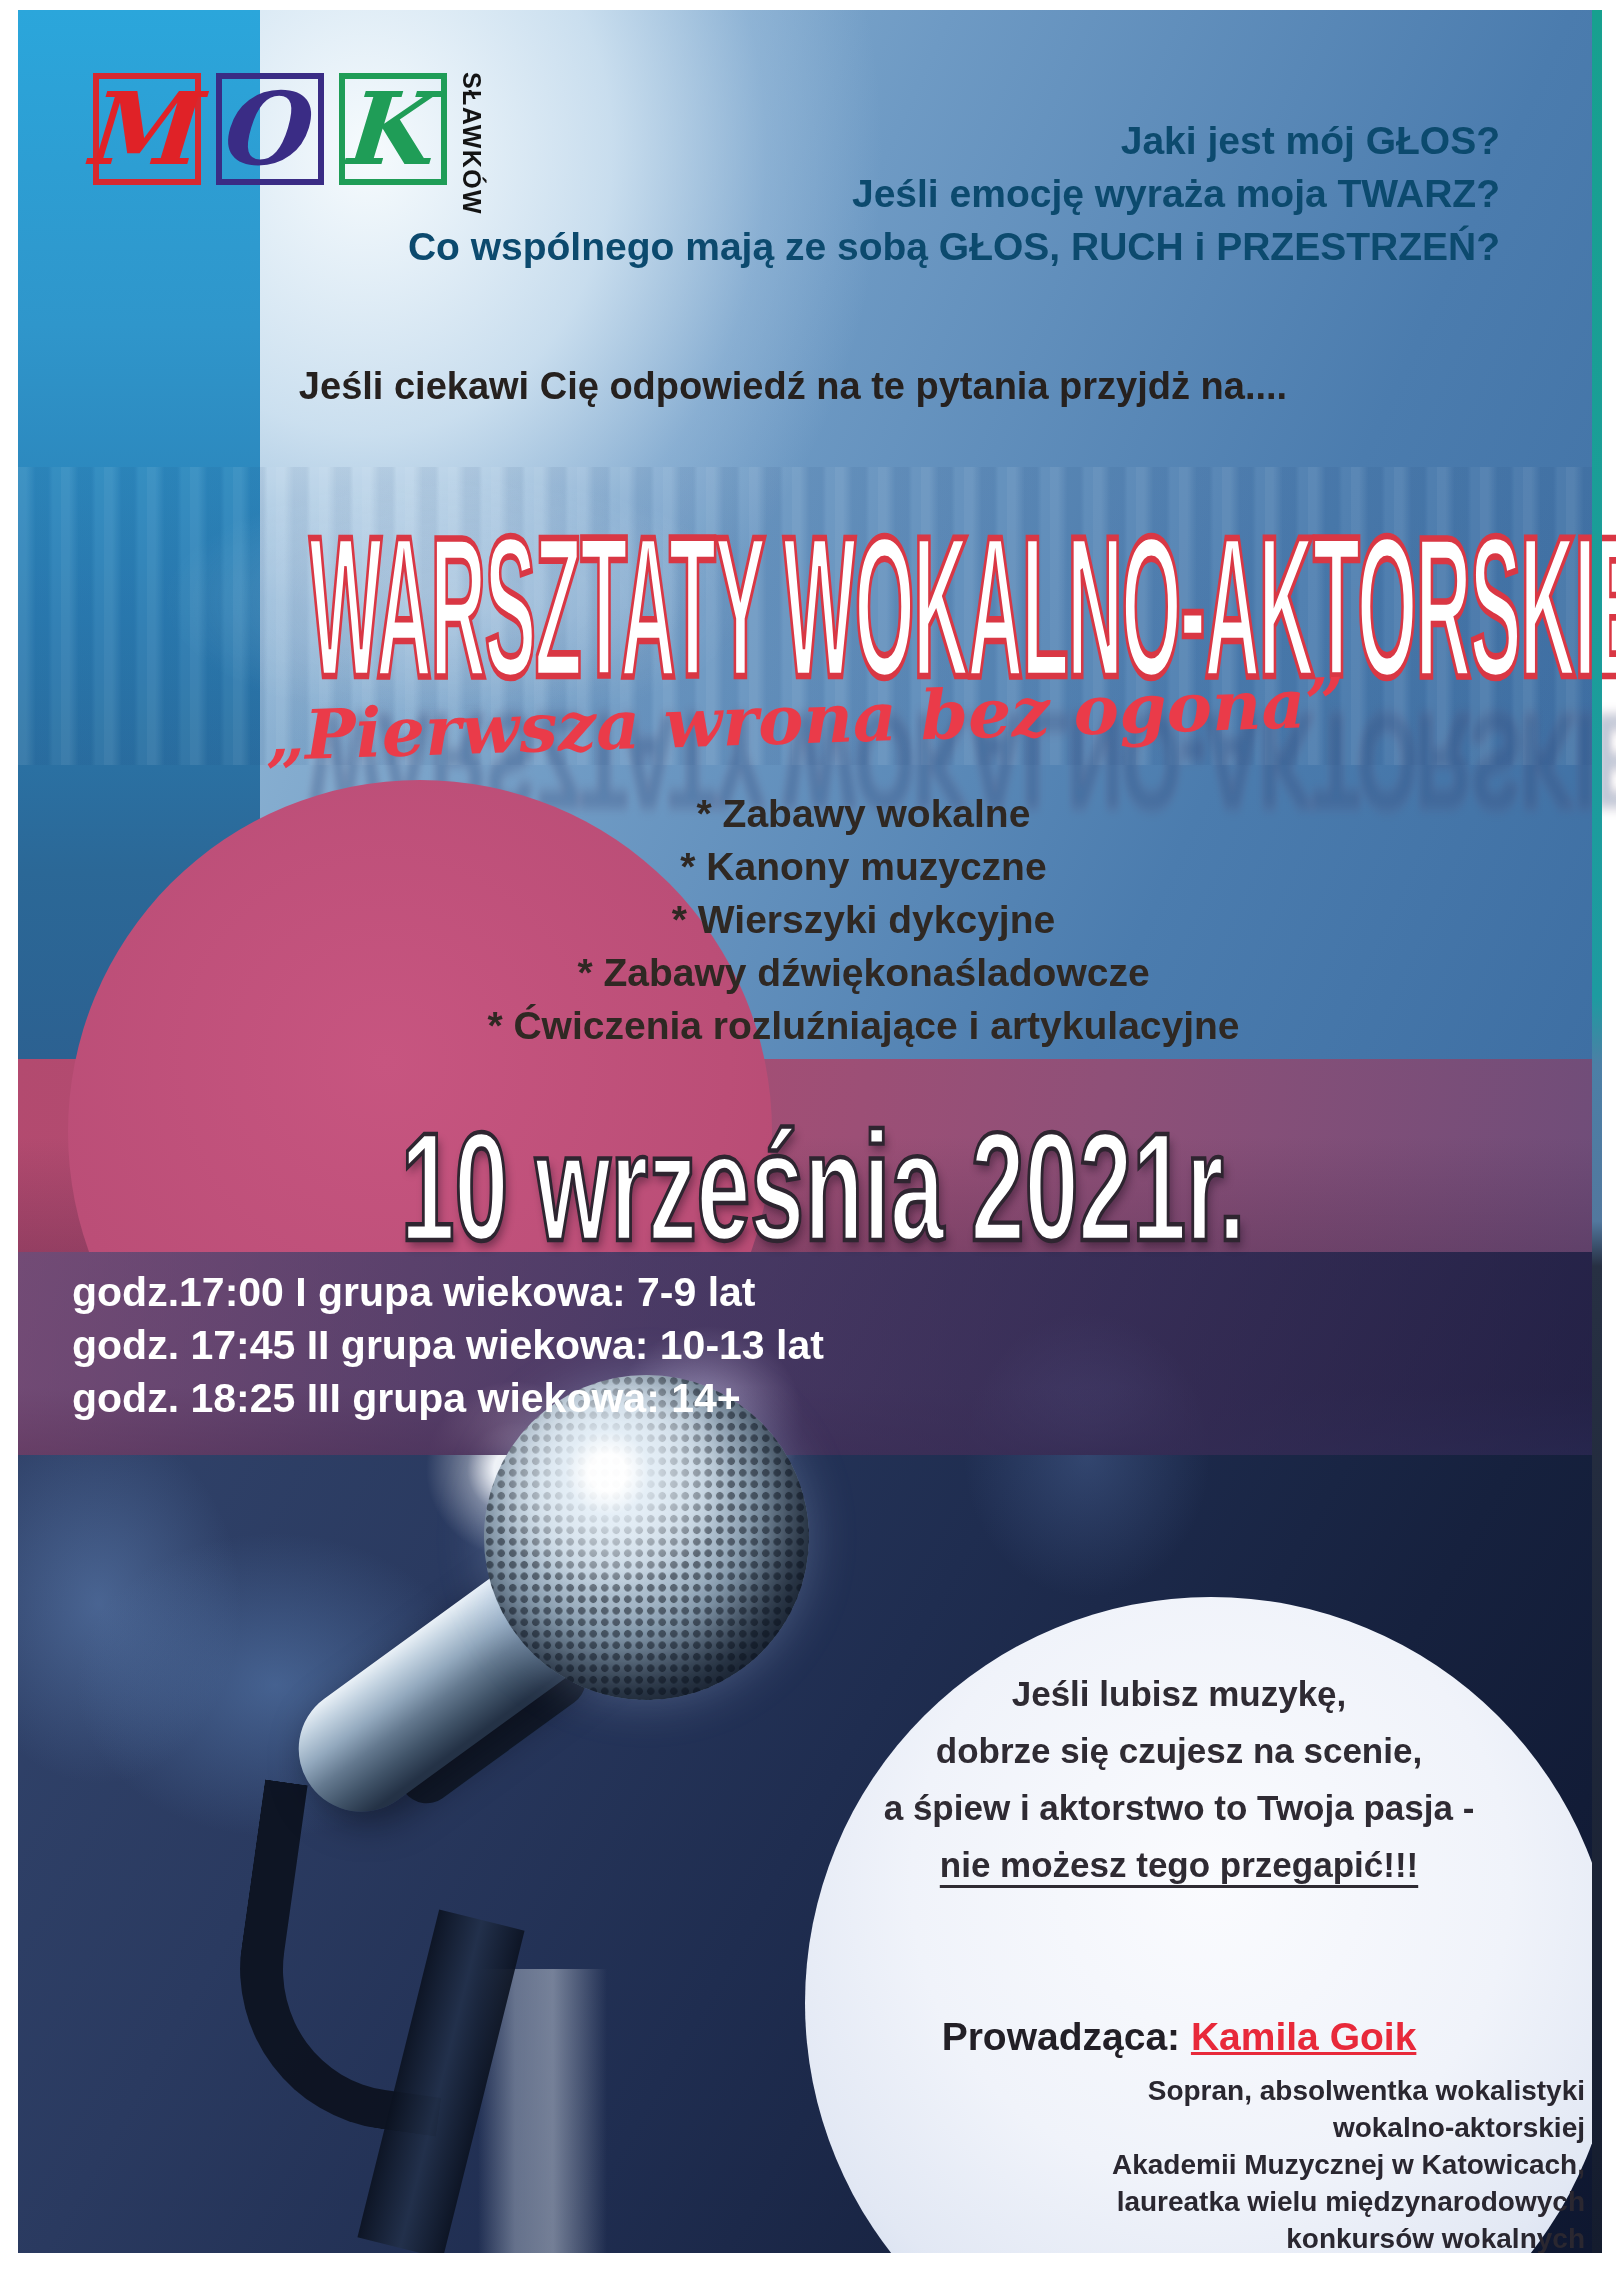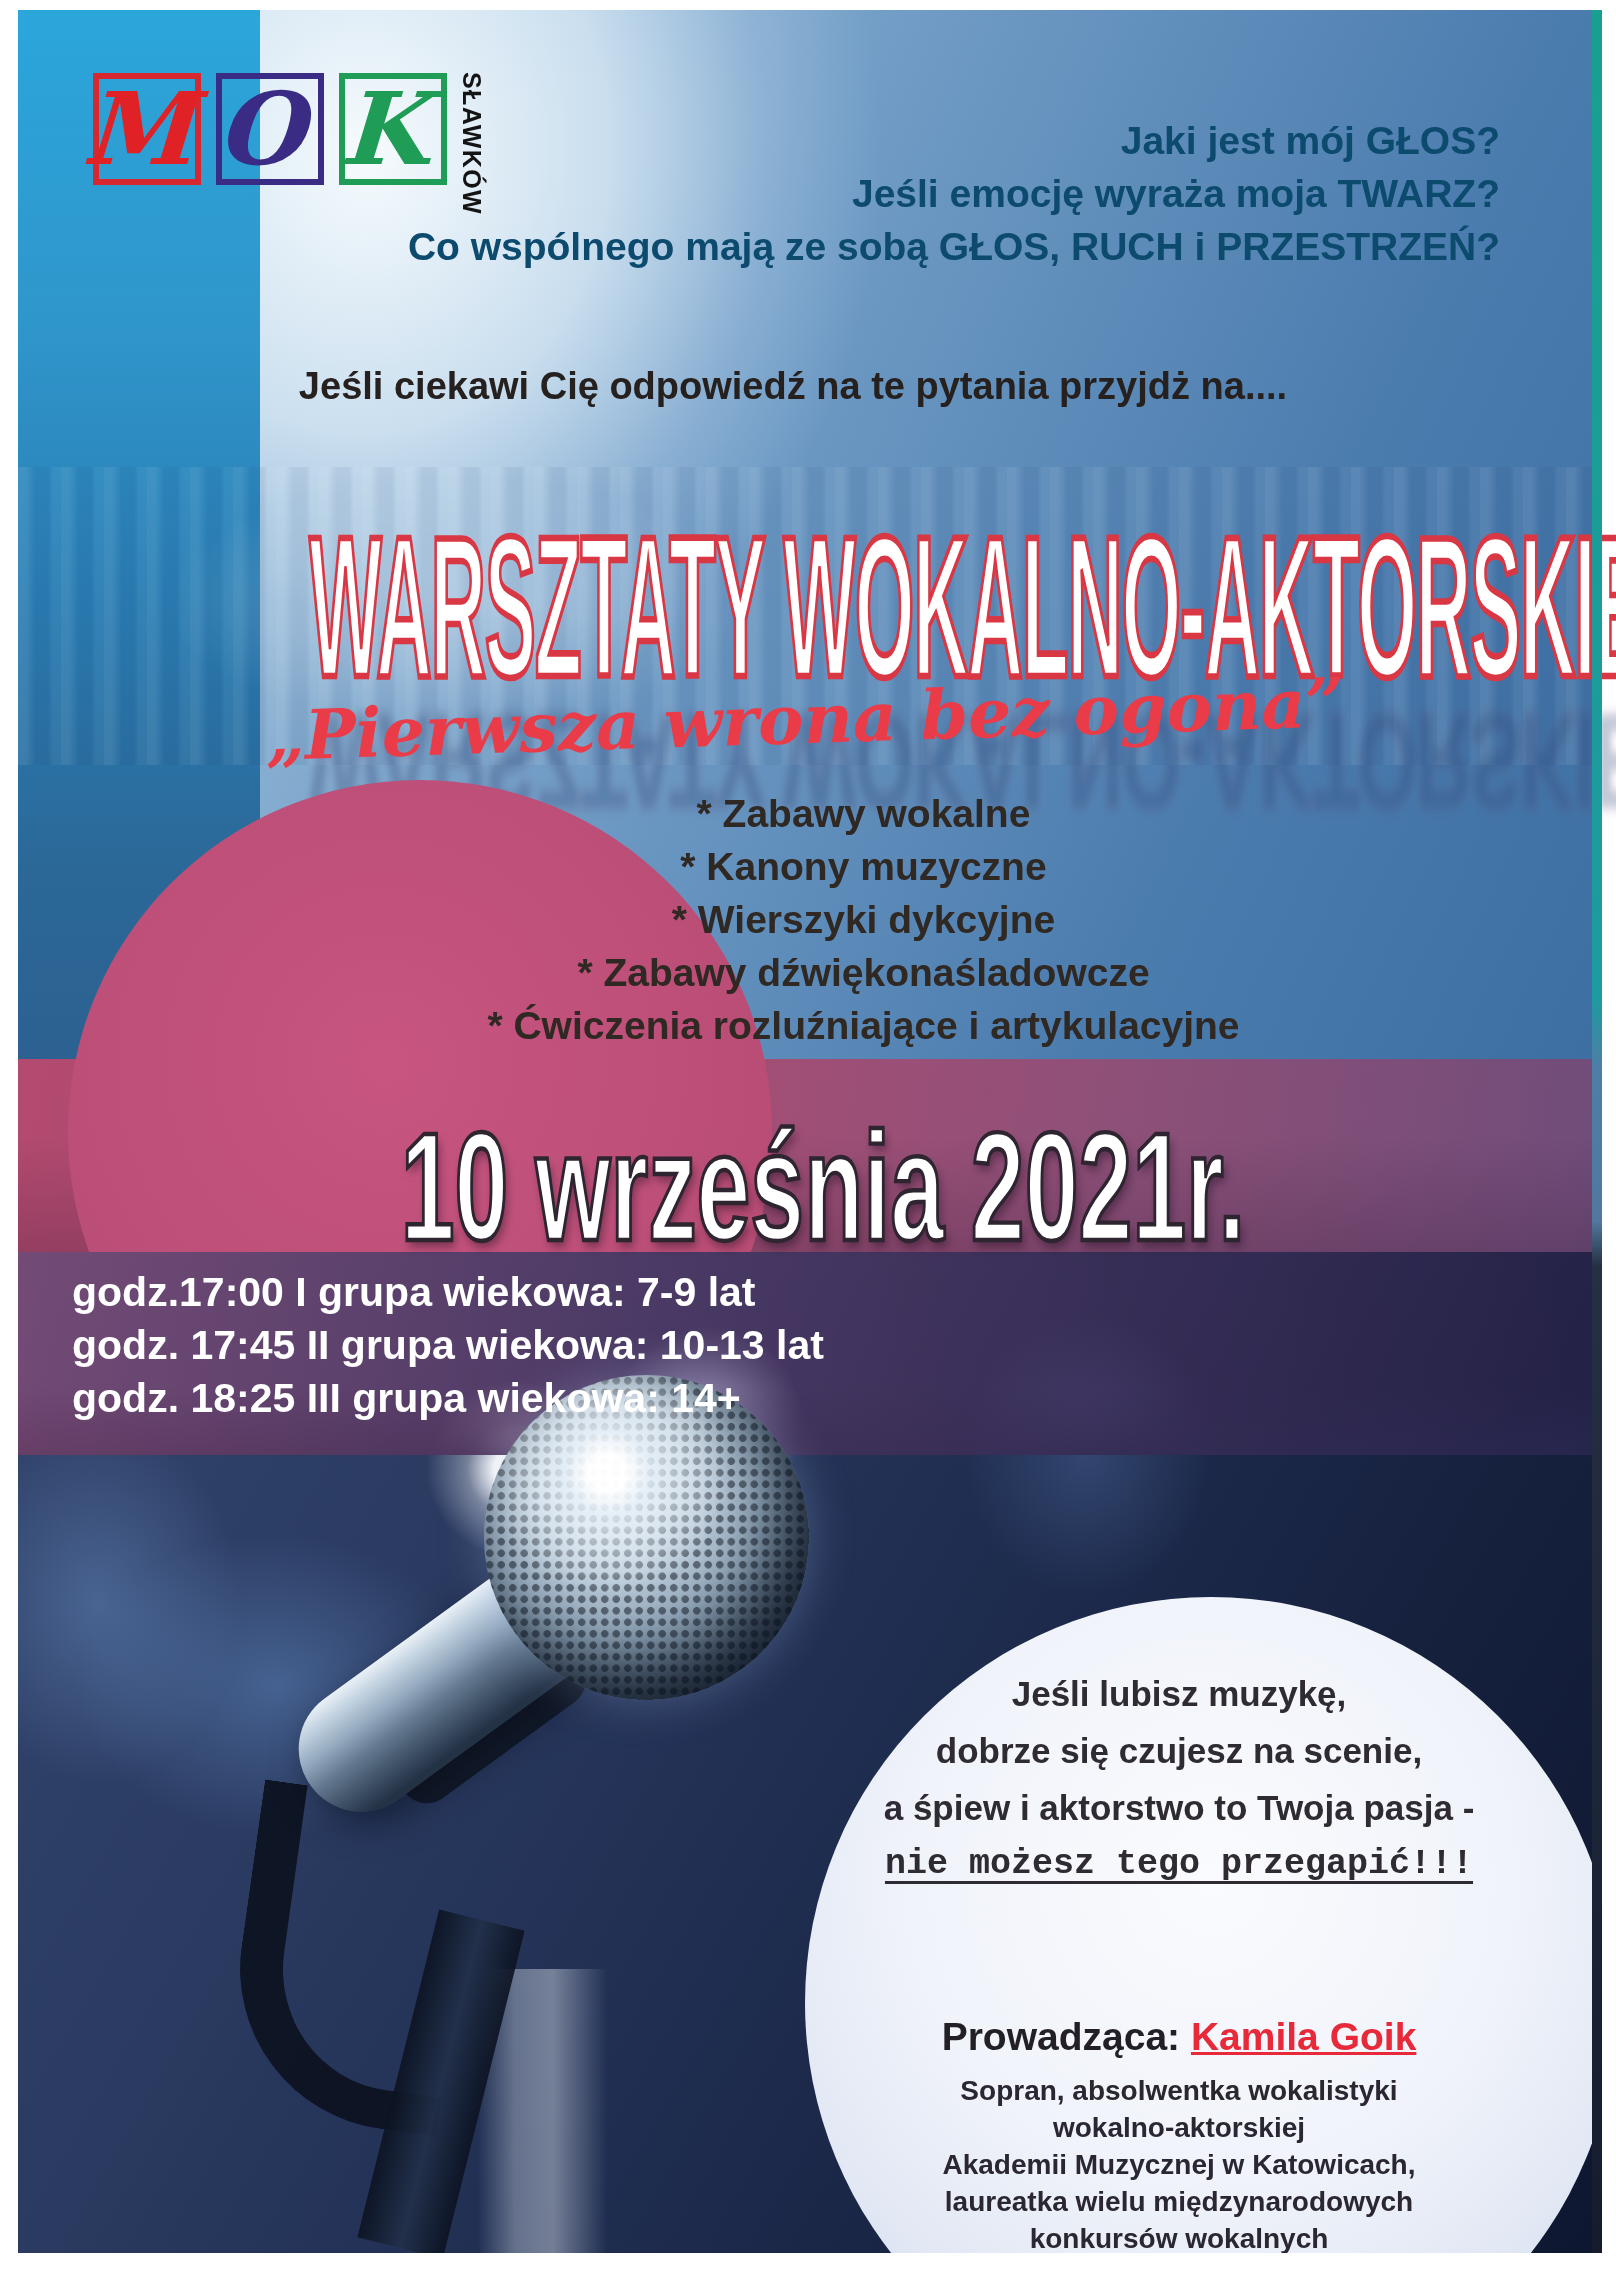--- a/index.html
+++ b/index.html
@@ -95,25 +95,25 @@
   .mic-clip{position:absolute;left:352px;top:406px;width:217px;height:102px;border-radius:27px;z-index:1;
     transform:rotate(-36deg);background:rgba(16,24,38,0.92);}
   .mic-gooseneck{position:absolute;left:223px;top:541px;width:176px;height:291px;z-index:1;
     border-left:43px solid rgba(13,20,33,0.95);border-bottom:39px solid rgba(13,20,33,0.95);
     border-bottom-left-radius:162px;transform:rotate(8deg);}
   .mic-post{position:absolute;left:379px;top:663px;width:88px;height:338px;z-index:1;
     transform:rotate(14deg);background:linear-gradient(90deg,#0B1220,#22304a 50%,#0B1220);opacity:.9;}
 
   .pitch{position:absolute;left:755px;top:413px;width:812px;text-align:center;z-index:4;
          font-weight:bold;font-size:35px;line-height:57px;color:#2F2B33;}
-  .pitch .underlined{text-decoration:underline;text-decoration-thickness:2.7px;text-underline-offset:8px;font-family:Liberation Mono, monospace;}
+  .pitch .underlined{text-decoration:underline;text-decoration-thickness:2.7px;text-underline-offset:8px;}
   .host{position:absolute;left:755px;top:763px;width:812px;text-align:center;z-index:4;
         font-weight:bold;font-size:39px;color:#221F26;}
   .host .host-name{color:#E8293A;text-decoration:underline;}
-  .bio{position:absolute;left:755px;top:820px;width:812px;text-align:center;z-index:4;
+  .bio{position:absolute;left:755px;top:820px;width:812px;text-align:right;z-index:4;
        font-weight:bold;font-size:28px;line-height:37px;color:#2A2730;}
 
   
   .edge-strip{position:absolute;left:1592px;top:9.5px;width:9.5px;height:2243px;
     background:linear-gradient(180deg,#17A08F 0%,#1D9BA0 44%,#4C7FA6 47%,#52789E 54%,#273043 56%,#141C2E 100%);}
 </style>
 </head>
 <body>
 
 <div class="page">

